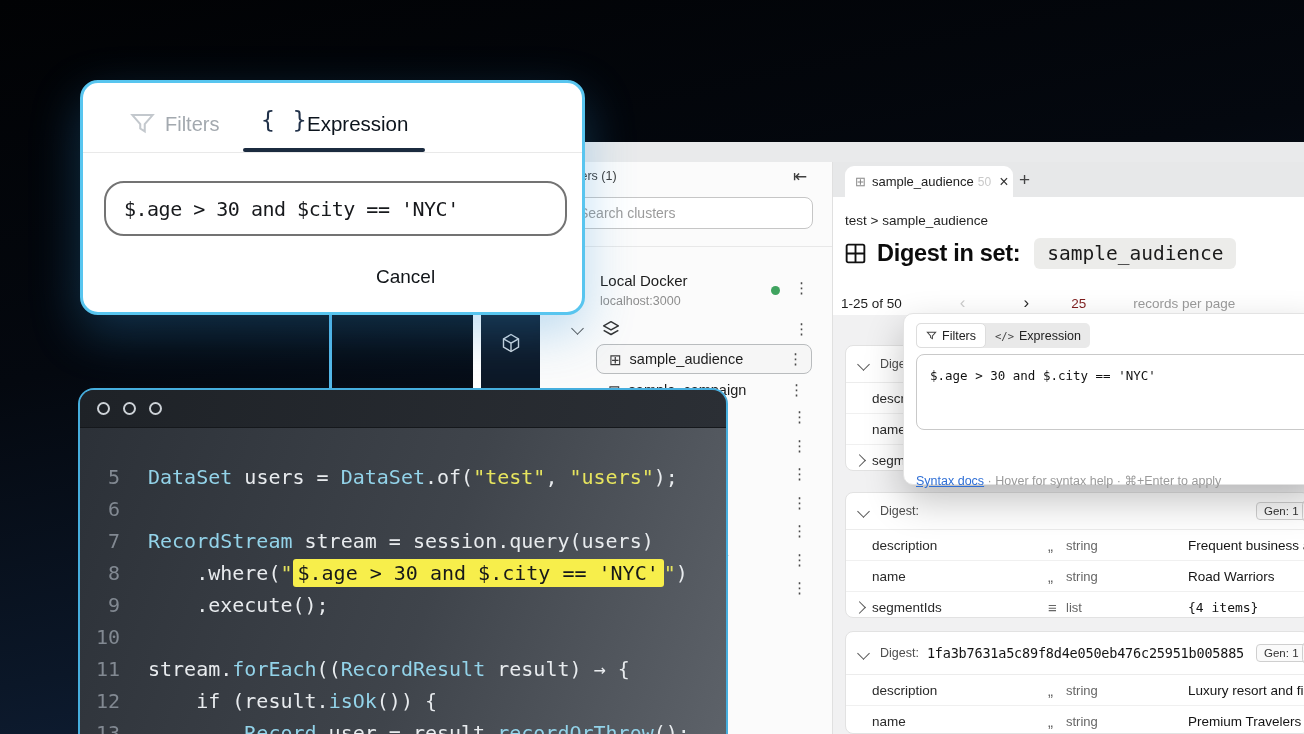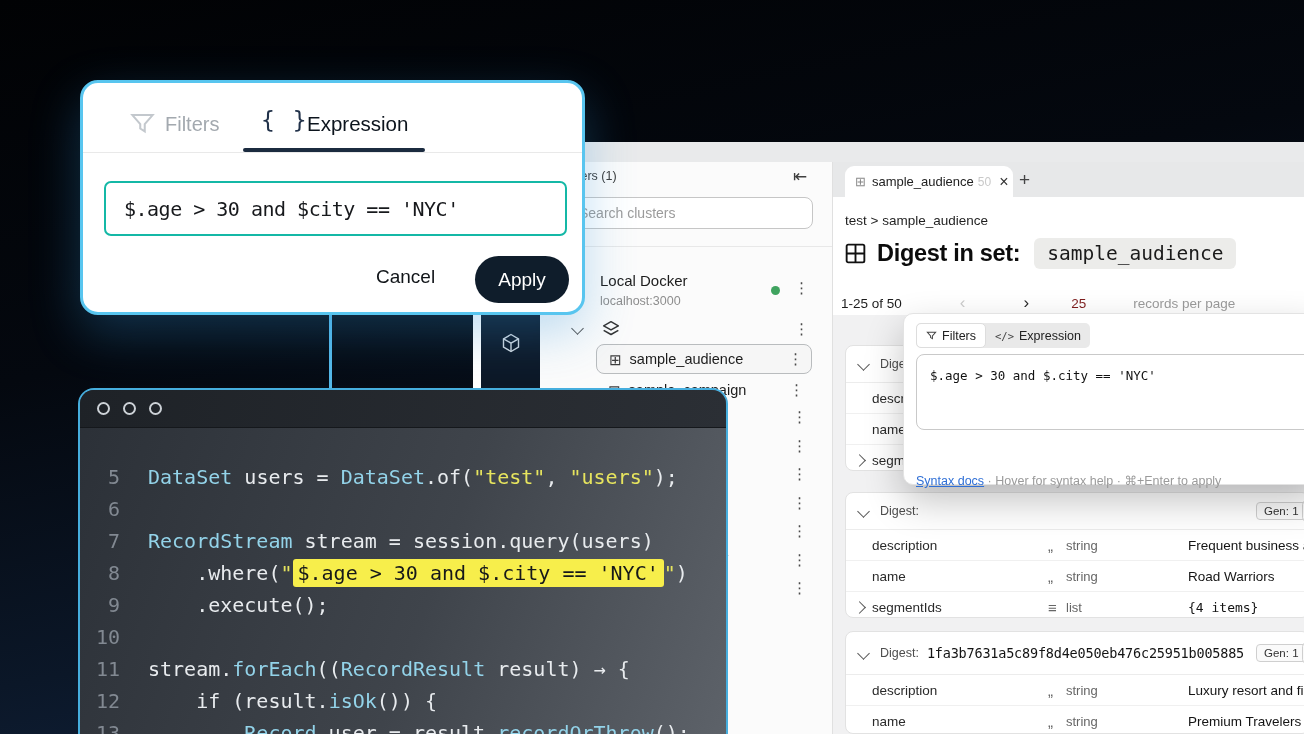--- a/index.html
+++ b/index.html
@@ -126,21 +126,21 @@
     border-bottom:1px solid #e9e9e9;box-sizing:border-box;}
   #dlg-funnel{position:absolute;left:46px;top:27px;width:27px;height:27px;}
   #dlg-filters-label{position:absolute;left:82px;top:30px;font-size:20px;color:#a3a9af;}
   #dlg-braces{position:absolute;left:178px;top:24px;font-size:23px;color:#22324a;
     letter-spacing:2px;}
   #dlg-expression-label{position:absolute;left:224px;top:29px;font-size:20.5px;
     font-weight:500;color:#0c141d;}
   #dlg-underline{position:absolute;left:160px;top:65px;width:182px;height:4px;
     background:#1b2b3f;border-radius:2px;}
   #dlg-input{position:absolute;left:21px;top:98px;width:463px;height:55px;
-    border:2px solid #14b8a6;border-radius:7px;box-sizing:border-box;display:flex;
+    border:2px solid #737373;border-radius:20px;box-sizing:border-box;display:flex;
     align-items:center;padding-left:18px;font-size:20px;color:#17191c;letter-spacing:-0.5px;}
   #dlg-cancel{position:absolute;left:293px;top:183px;font-size:19px;color:#101418;}
   #dlg-apply{position:absolute;left:392px;top:173px;width:94px;height:47px;border-radius:24px;
     background:#0f1d2b;color:#fff;font-size:19px;display:flex;align-items:center;
     justify-content:center;}
 
   
   #code-window{left:78px;top:388px;width:650px;height:346px;border:2px solid #46aede;
     border-bottom:none;border-radius:16px 16px 0 0;box-sizing:border-box;overflow:hidden;
     background:linear-gradient(110deg,#2b3037 0%,#3f444b 55%,#5d6269 100%);z-index:9;}
@@ -368,21 +368,20 @@
           <path d="M3 4.5h18l-7 8v6.5l-4-2.5v-4z"></path>
         </svg>
     </span>
     <span id="dlg-filters-label">Filters</span>
     <span id="dlg-braces" class="mono">{ }</span>
     <span id="dlg-expression-label">Expression</span>
     <span id="dlg-underline"></span>
   </div>
   <div id="dlg-input" class="mono">$.age &gt; 30 and $city == 'NYC'</div>
   <div id="dlg-cancel">Cancel</div>
-  <div id="dlg-apply">Apply</div>
 </div>
 
 <div class="abs" id="code-window">
   <div id="code-header">
     <div class="tl"></div>
     <div class="tl"></div>
     <div class="tl"></div>
   </div>
   <div id="code-lines"><div class="code-line"><span class="ln">5</span><span class="tt">DataSet</span><span class="tp"> users = </span><span class="tt">DataSet</span><span class="tp">.of(</span><span class="ts">"test"</span><span class="tp">, </span><span class="ts">"users"</span><span class="tp">);</span></div><div class="code-line"><span class="ln">6</span></div><div class="code-line"><span class="ln">7</span><span class="tt">RecordStream</span><span class="tp"> stream = session.query(users)</span></div><div class="code-line"><span class="ln">8</span><span class="tp">    .where(</span><span class="ts">"</span><span class="th">$.age &gt; 30 and $.city == 'NYC'</span><span class="ts">"</span><span class="tp">)</span></div><div class="code-line"><span class="ln">9</span><span class="tp">    .execute();</span></div><div class="code-line"><span class="ln">10</span></div><div class="code-line"><span class="ln">11</span><span class="tp">stream.</span><span class="tt">forEach</span><span class="tp">((</span><span class="tt">RecordResult</span><span class="tp"> result) → {</span></div><div class="code-line"><span class="ln">12</span><span class="tp">    if (result.</span><span class="tt">isOk</span><span class="tp">()) {</span></div><div class="code-line"><span class="ln">13</span><span class="tp">        </span><span class="tt">Record</span><span class="tp"> user = result.</span><span class="tt">recordOrThrow</span><span class="tp">();</span></div></div>
 </div>

